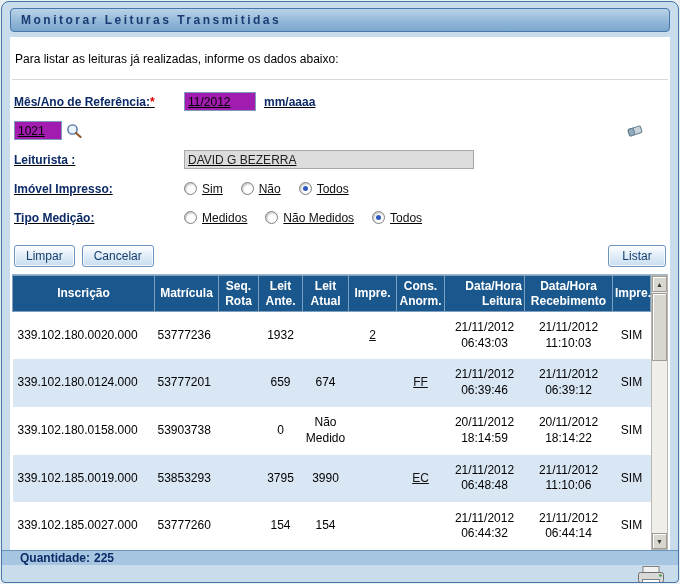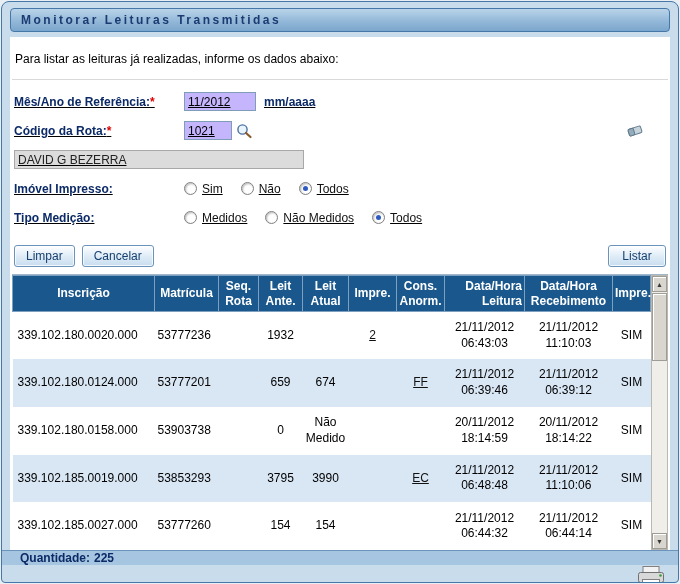--- a/index.html
+++ b/index.html
@@ -32,21 +32,21 @@
   .panel { margin: 5px 8px 0; background: #fff; padding: 0 2px; }
   .intro { padding: 15px 3px 13px; color: #000; border-bottom: 1px solid #D9D9D9; }
   .form { padding: 11px 2px 2px; }
   .frow { display: flex; align-items: center; margin-bottom: 8px; height: 21px; text-decoration: underline; }
   .flabel {
     flex: 0 0 170px; font-weight: bold; font-size: 12px;
     color: var(--label_color, #0B2A66);
   }
   .req { color: var(--required_color, #E00000); font-weight: bold; }
   .txt {
-    height: 19px; border: 1px solid #7F9DB9; background: #c4b5fd;
+    height: 19px; border: 1px solid #7F9DB9; background: #a21caf;
     font-family: inherit; font-size: 12px; padding: 1px 3px; color: #000;
   }
   .txt.ro { background: #DCDCDC; border: 1px solid #A8A8A8; color: #222; }
   .w-mes { width: 72px; }
   .w-rota { width: 48px; }
   .w-rotadesc { width: 224px; }
   .w-leit { width: 290px; }
   .hint { font-weight: bold; color: var(--label_color, #0B2A66); margin-left: 8px; }
   .icobtn { display: inline-flex; align-items: center; margin: 0 4px; cursor: pointer; }
   .push-right { margin-left: auto; margin-right: 22px; }
@@ -136,39 +136,39 @@
 
     <div class="form">
 
       <div class="frow">
         <span class="flabel"><span>Mês/Ano de Referência:</span><span class="req">*</span></span>
         <input class="txt w-mes" value="11/2012" style="">
         <span class="hint">mm/aaaa</span>
       </div>
 
       <div class="frow">
-        <span class="flabel"><span>Código da Rota:</span><span class="req">*</span></span>
         <input class="txt w-rota" value="1021" style="">
         <span class="icobtn">
           <svg width="17" height="16" viewBox="0 0 17 16">
             <circle cx="6.5" cy="6.5" r="4.6" fill="#EAF4FB" stroke="#4A6FA0" stroke-width="1.4"></circle>
             <line x1="10" y1="10" x2="14.5" y2="14" stroke="#8A5A2B" stroke-width="2.2" stroke-linecap="round"></line>
           </svg>
         </span>
         <span class="icobtn push-right">
           <svg width="18" height="16" viewBox="0 0 18 16">
             <g transform="rotate(-18 9 8)">
               <rect x="2.5" y="4.5" width="13" height="7" rx="1.5" fill="#C7D3DB" stroke="#5F7A8C" stroke-width="1"></rect>
               <rect x="2.5" y="4.5" width="5.5" height="7" rx="1.5" fill="#94ACBC" stroke="#5F7A8C" stroke-width="1"></rect>
             </g>
           </svg>
         </span>
       </div>
 
       <div class="frow">
+        <span class="flabel">Leiturista :</span>
         <input class="txt ro w-leit" readonly="" value="DAVID G BEZERRA" style="">
       </div>
 
       <div class="frow">
         <span class="flabel">Imóvel Impresso:</span>
         <div class="rgroup">
           <label class="ropt">
               <span class="radio"></span>
               <span>Sim</span>
             </label>

